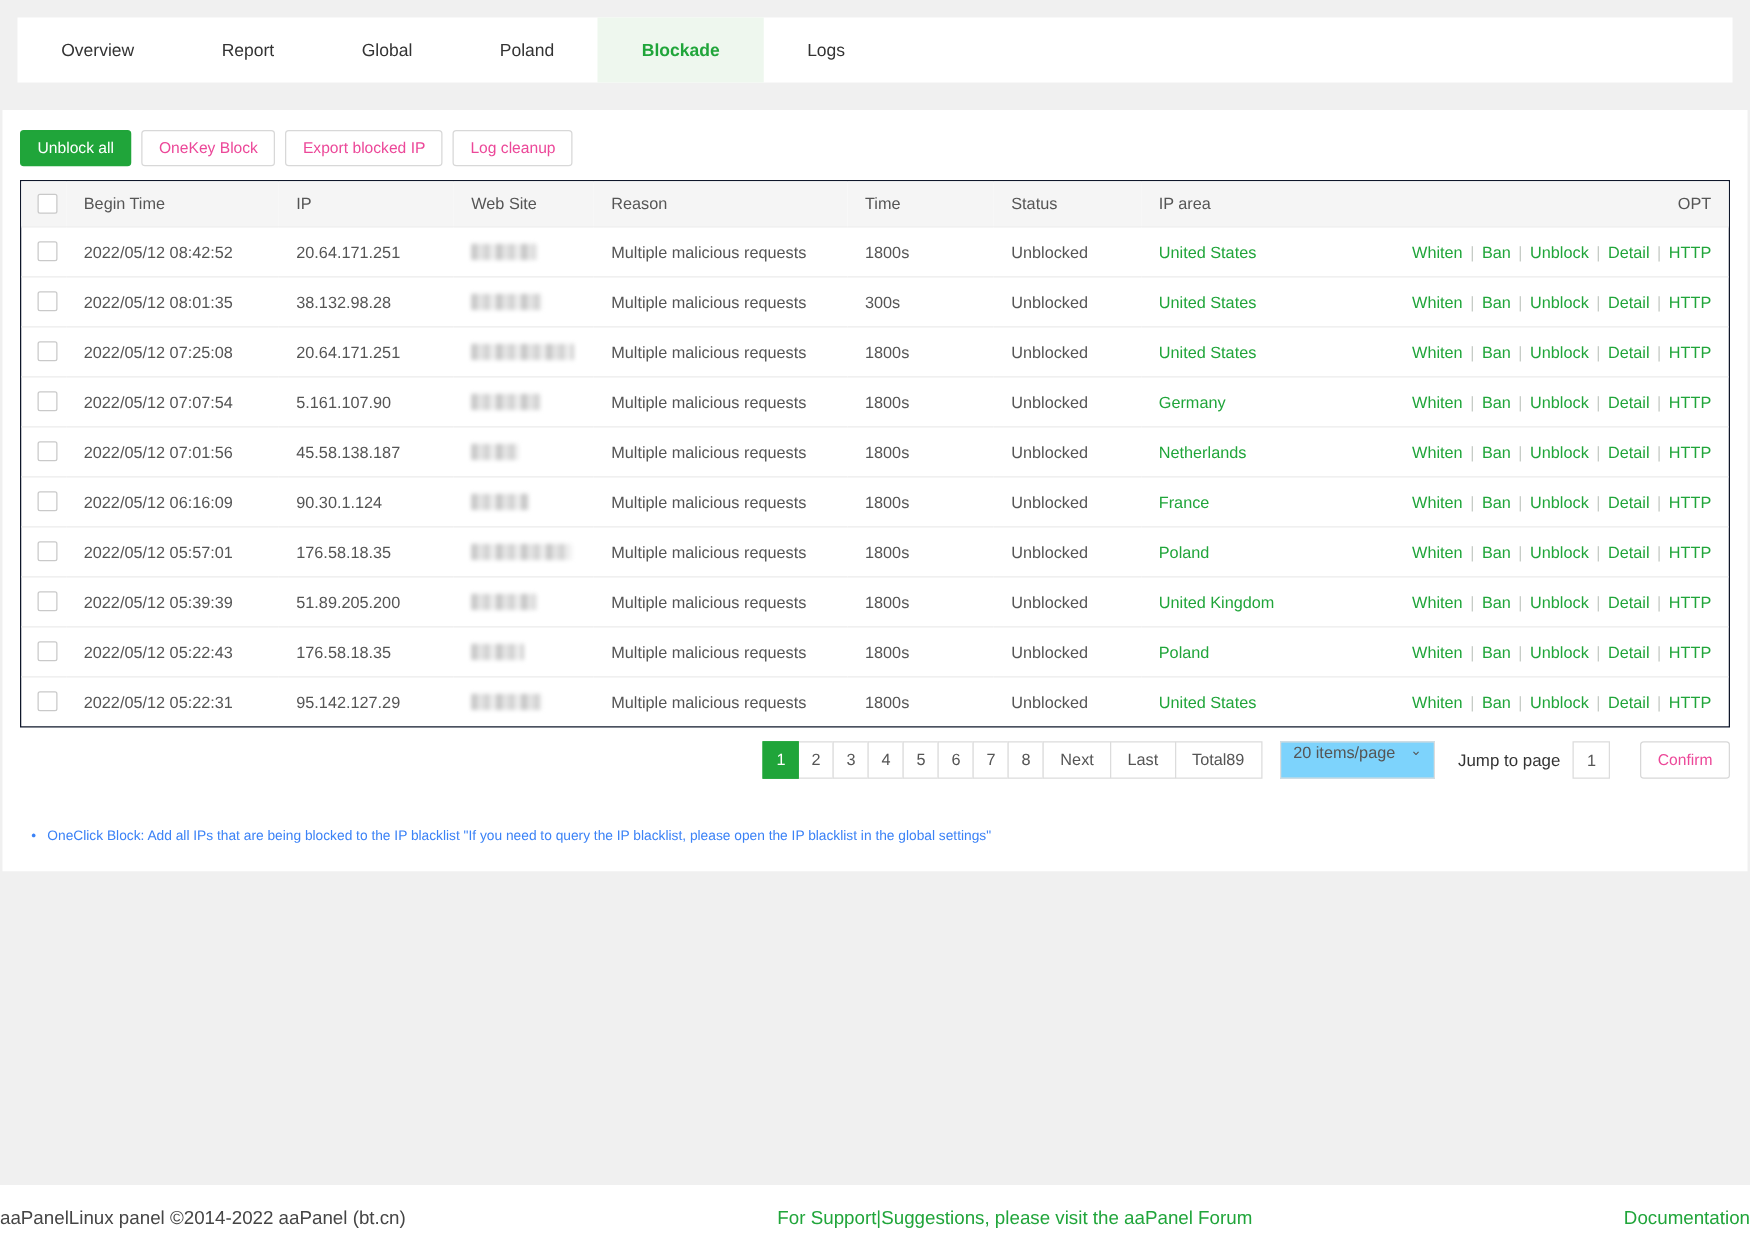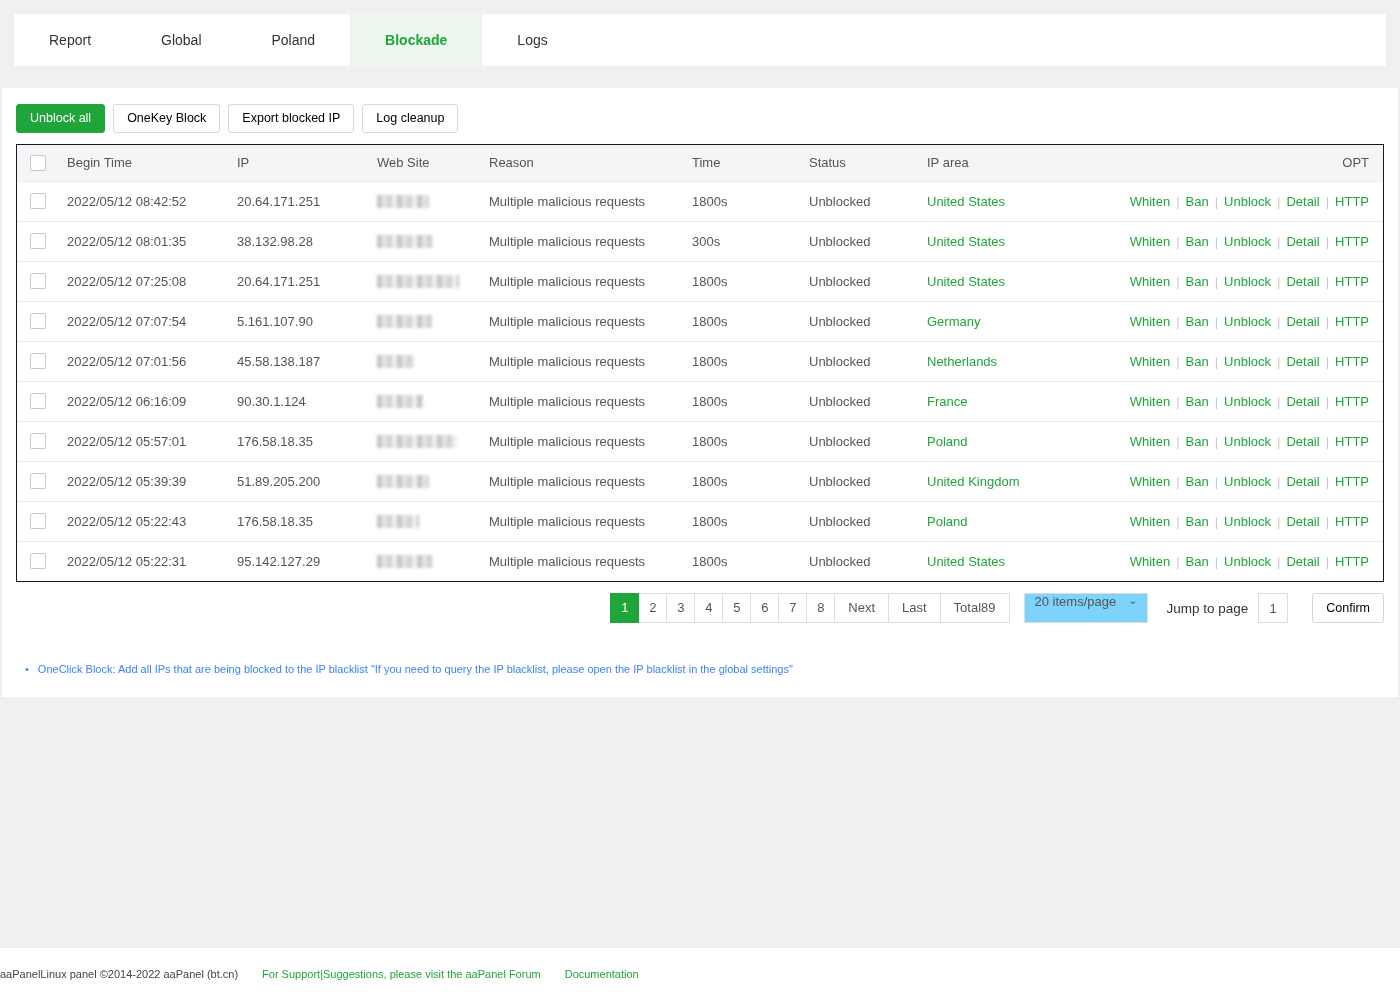--- a/index.html
+++ b/index.html
@@ -11,21 +11,21 @@
   }
   
   .tabbar { margin:14px 14px 0; background:#fff; height:52px; display:flex; }
   .tab { line-height:52px; padding:0 35px; font-size:14px; color:#333; cursor:pointer; }
   .tab.active { background:#eef7ee; color:#20a53a; font-weight:bold; }
   
   .panel { margin:22px 2px 0; background:#fff; padding:16px 14px 22px; }
   .toolbar { display:flex; align-items:center; margin-bottom:11px; }
   .btn {
     height:29px; padding:0 13px; background:#fff; border:1px solid #d8d8d8;
-    border-radius:3px; font-size:12.5px; color:#000000; cursor:pointer;
+    border-radius:3px; font-size:12.5px; color:#ec4899; cursor:pointer;
     font-family:inherit; line-height:27px;
   }
   .btn + .btn { margin-left:8px; }
   .btn-green { background:#20a53a; border-color:#20a53a; color:#fff; }
   .btn-right { margin-left:auto; }
   
   .tablewrap { border:1px solid #0f172a; }
   table { width:100%; border-collapse:collapse; table-layout:fixed; font-size:13px; color:#555; }
   thead th {
     background:#f5f5f5; height:36px; font-weight:normal; text-align:left;
@@ -66,29 +66,30 @@
     width:30px; height:30px; border:1px solid #dcdcdc; text-align:center;
     font-size:13px; color:#555; margin-left:10px; font-family:inherit; background:#fff;
   }
   .btn-confirm { margin-left:24px; height:30px; line-height:28px; }
   
   .note { margin-top:40px; font-size:11px; color:#3b82f6; padding-left:9px; }
   .note .bullet { margin-right:9px; }
   
   .footer {
     position:absolute; left:0; bottom:0; width:100%; height:52px; background:#fff;
-    display:flex; align-items:center; justify-content:flex-start; gap:24px;
-    font-size:11px; color:#454545;
+    display:flex; align-items:center; justify-content:space-between; gap:24px;
+    font-size:15px; color:#454545;
   }
   .footer a { color:#20a53a; text-decoration:none; cursor:pointer; }
 </style>
 </head>
 <body>
 
 <div class="tabbar" id="tabbar">
+    <div class="tab">Overview</div>
     <div class="tab">Report</div>
     <div class="tab">Global</div>
     <div class="tab">Poland</div>
     <div class="tab active">Blockade</div>
     <div class="tab">Logs</div>
   </div>
 
 <div class="panel">
 
   <div class="toolbar">

